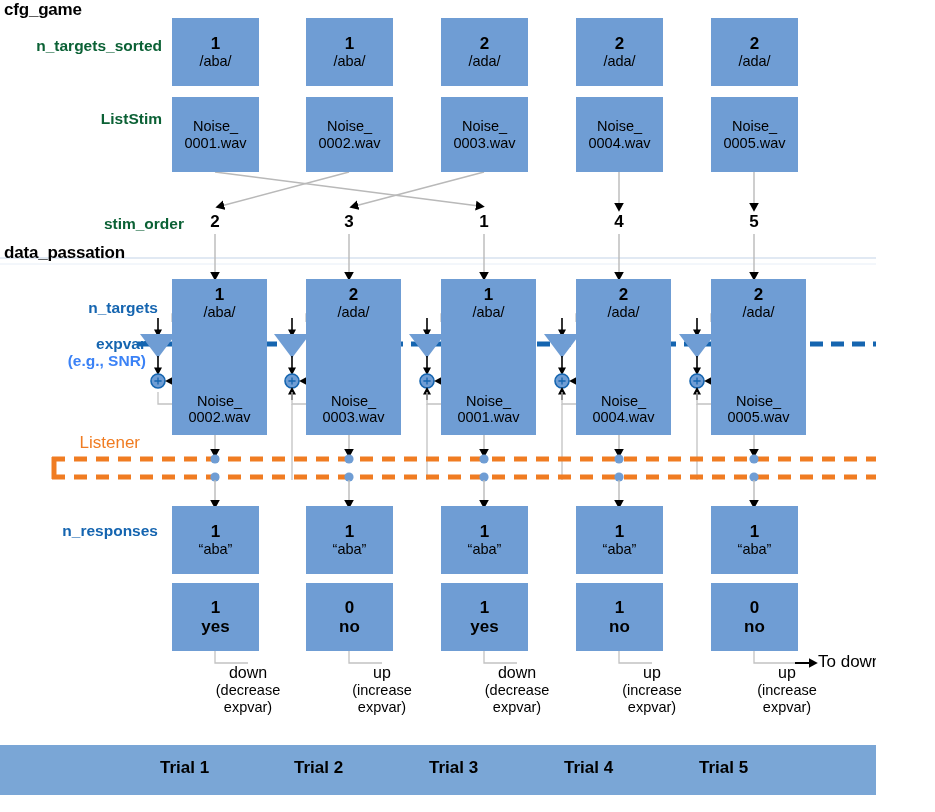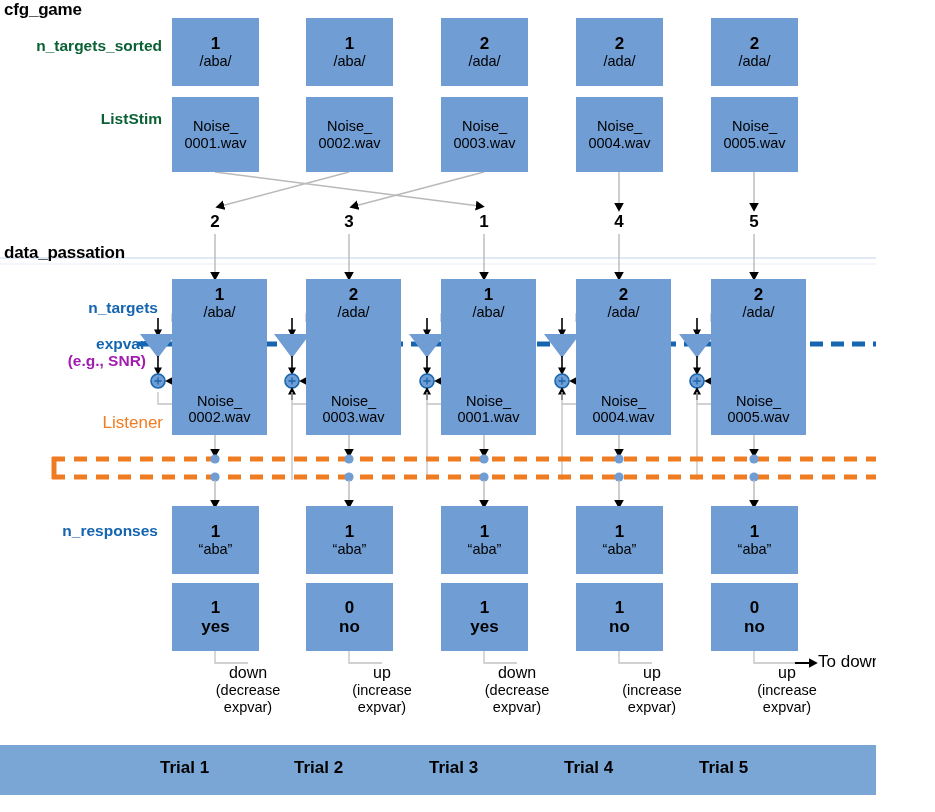--- a/index.html
+++ b/index.html
@@ -44,21 +44,21 @@
   .rowlabel.blue{color:#1565b0;font-size:15.5px;}
   .rowlabel.orange{color:#f07c22;font-size:17px;font-weight:normal;}
   .rowlabel .sub{
     display:block;
     color:#000;
     font-weight:normal;
     font-size:13px;
     line-height:1.12;
   }
   .rowlabel .blue2{
-    display:block;color:#a21caf;font-weight:bold;font-size:15.5px;
+    display:block;color:#3b82f6;font-weight:bold;font-size:15.5px;
   }
 
   
   .cell{
     position:absolute;
     background:#6f9dd4;
     display:flex;
     flex-direction:column;
     align-items:center;
     justify-content:center;
@@ -267,27 +267,28 @@
     <path d="M795,663 L812,663" stroke="#000" stroke-width="2" fill="none" marker-end="url(#ahead)"></path>
 
     <path d="M0,745 L880,745 L880,728 L935,770 L880,812 L880,795 L0,795 Z" fill="#7aa6d6"></path>
   </svg>
 
   <div class="section-title abs" style="left:4px;top:0px;">cfg_game</div>
   <div class="section-title abs" style="left:4px;top:243px;">data_passation</div>
 
   <div class="rowlabel green" style="left:0px;top:38px;width:162px;">n_targets_sorted</div>
   <div class="rowlabel green" style="left:0px;top:111px;width:162px;">ListStim</div>
+  <div class="rowlabel green" style="left:0px;top:216px;width:184px;">stim_order</div>
 
   <div class="rowlabel blue" style="left:0px;top:300px;width:158px;">n_targets</div>
   <div class="rowlabel blue" style="left:0px;top:336px;width:146px;">
     <span>expvar</span>
     <span class="blue2">(e.g., SNR)</span>
   </div>
-  <div class="rowlabel orange" style="left:0px;top:414px;width:140px;padding-left:23px;">Listener</div>
+  <div class="rowlabel orange" style="left:0px;top:434px;width:140px;">Listener</div>
 
   <div class="rowlabel blue" style="left:0px;top:523px;width:158px;">n_responses</div>
 
   <div class="cell" style="left:172px;top:18px;width:87px;height:68px;">
     <span class="big">1</span>
     <span class="small">/aba/</span>
   </div>
   <div class="cell" style="left:306px;top:18px;width:87px;height:68px;">
     <span class="big">1</span>
     <span class="small">/aba/</span>

